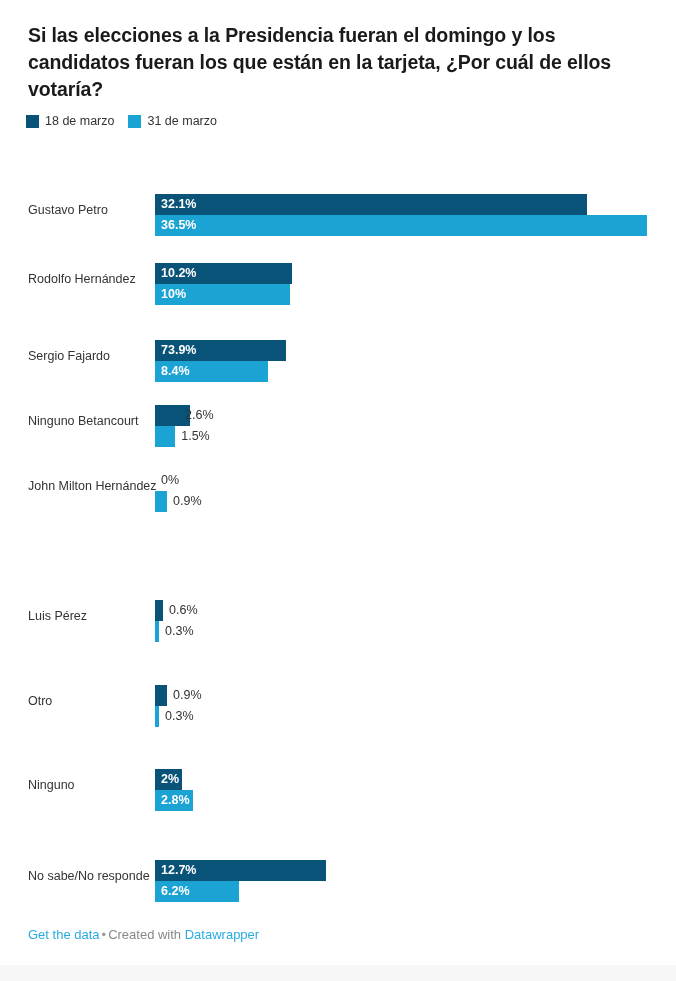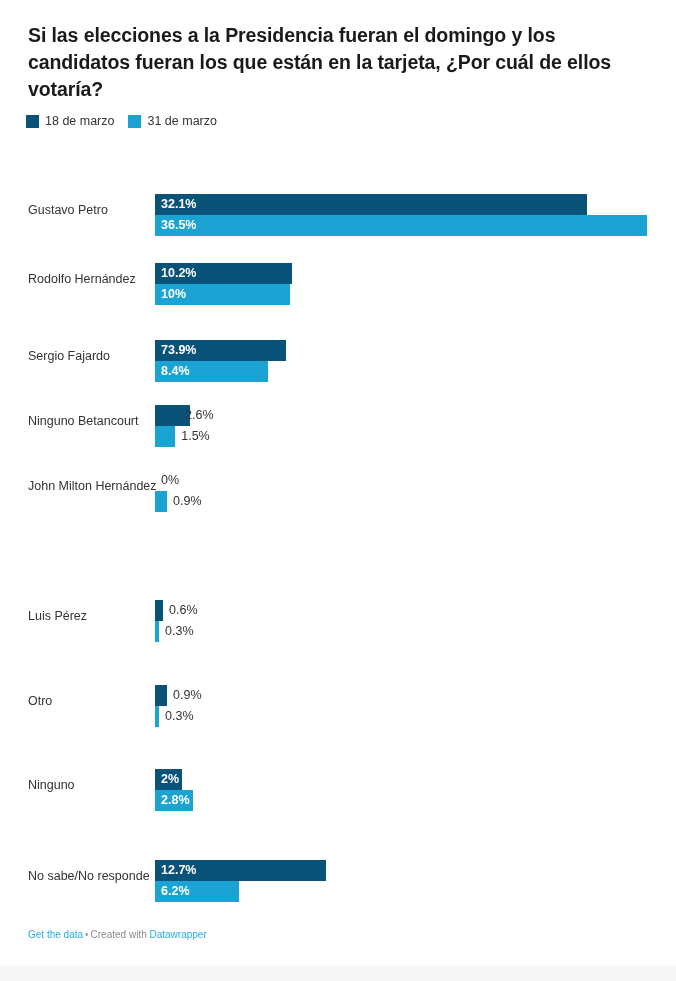--- a/index.html
+++ b/index.html
@@ -142,21 +142,21 @@
   .bar-value.outside {
     color: #333333;
     font-weight: normal;
   }
 
   
   .footer {
     position: absolute;
     left: 28px;
     top: 928px;
-    font-size: 10px;
+    font-size: 13px;
     color: #888888;
     line-height: 14px;
     white-space: nowrap;
   }
   .footer a {
     color: #29abdf;
     text-decoration: none;
     cursor: pointer;
   }
   .footer .sep { color: #999999; padding: 0 2px; }

